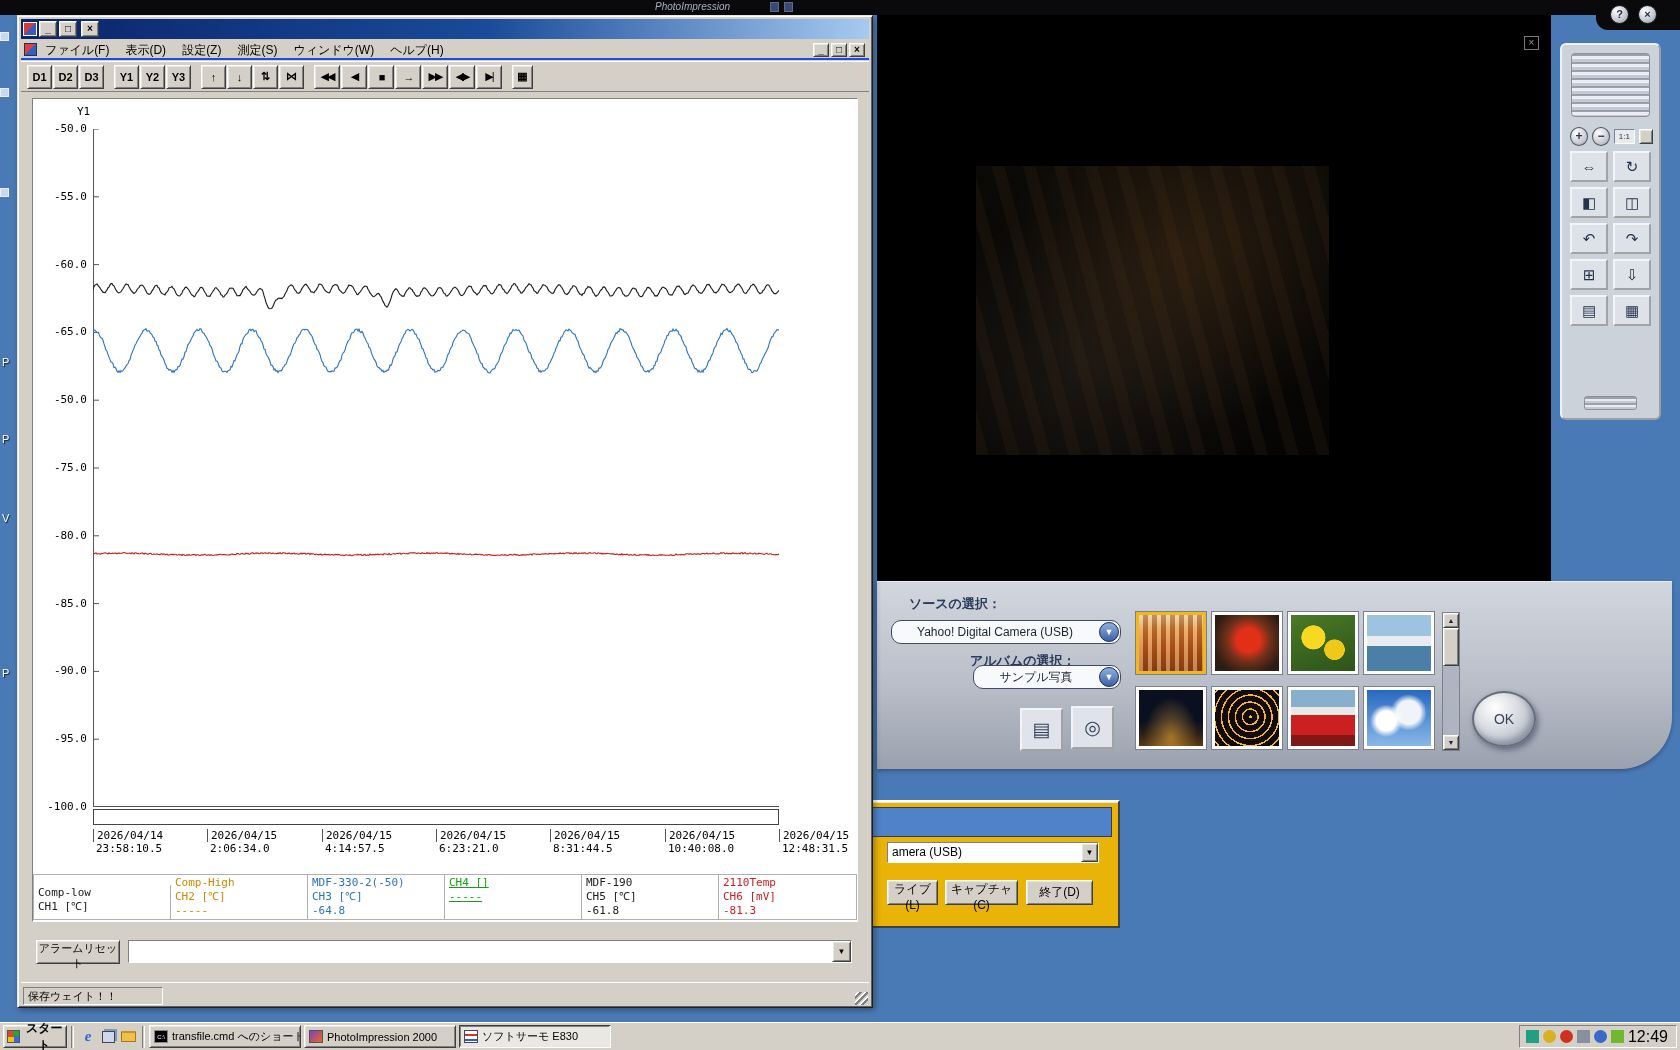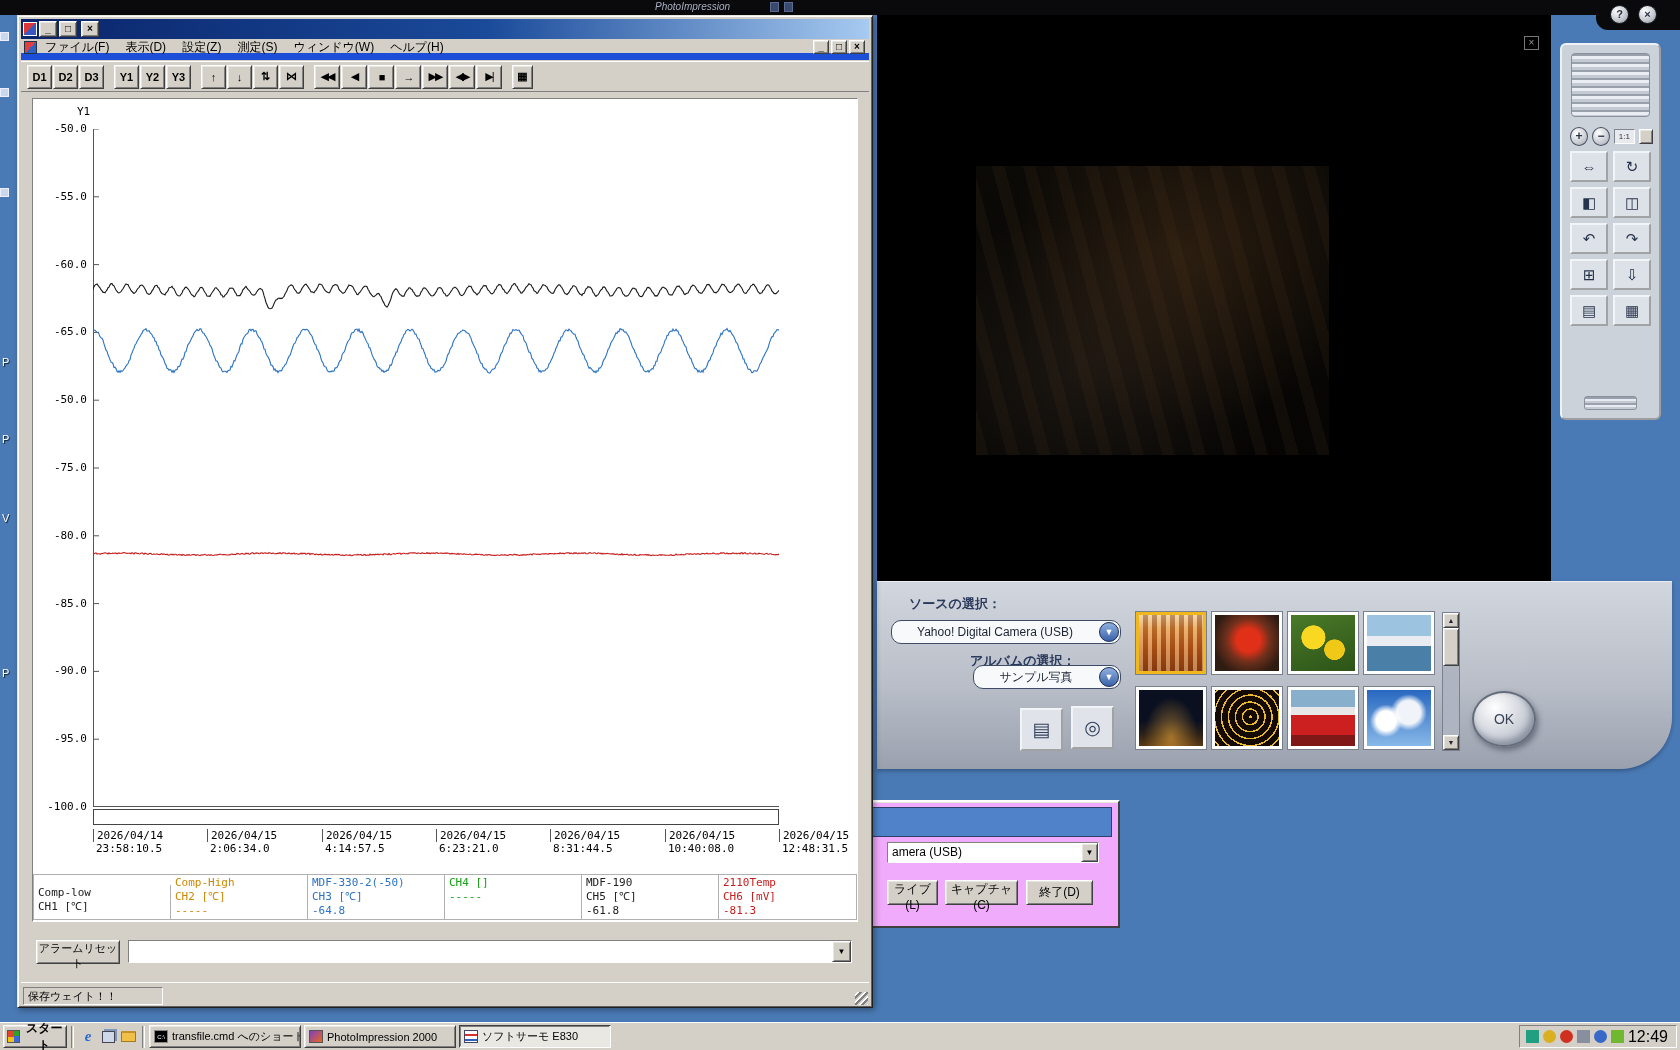--- a/index.html
+++ b/index.html
@@ -73,38 +73,38 @@
   .t7{background:radial-gradient(circle at 30% 55%,#fff 0 18%,rgba(255,255,255,0) 30%),radial-gradient(circle at 65% 40%,#f0f4f8 0 22%,rgba(255,255,255,0) 34%),linear-gradient(180deg,#2868c0,#88b8e8);}
   .pscroll { left:565px; top:30px; width:18px; height:139px; background:#aeb4c0; border:1px solid #7a8090; }
   .pscroll .sb { width:16px; height:15px; font-size:7px; text-align:center; line-height:14px; color:#223; }
   .pscroll .sthumb { position:absolute; left:0; top:15px; width:16px; height:38px; }
   .okbtn { left:595px; top:109px; width:64px; height:56px; border-radius:50%;
       background:radial-gradient(ellipse at 35% 28%,#ffffff,#ccd0d8 55%,#9aa0ac);
       border:2px solid #646c7a; box-shadow:inset -3px -4px 6px #8a92a2, 2px 3px 6px rgba(0,0,30,.4);
       font-size:14px; font-weight:normal; color:#3a4458; text-align:center; line-height:52px; }
 
   
-  .capdlg { left:740px; top:800px; width:380px; height:128px; background:#f0abfc;
+  .capdlg { left:740px; top:800px; width:380px; height:128px; background:#eab308;
       border:2px solid; border-color:#ffffff #404040 #404040 #ffffff; box-shadow:inset 1px 1px 0 #e8e6e0; z-index:20;text-decoration:underline; }
   .cap-preview { left:6px; top:5px; width:364px; height:30px; background:#4f82c8; border:1px solid #2c4068; }
   .cap-combo { left:145px; top:40px; width:212px; height:21px; background:#fff; display:flex; }
   .cap-combo .cv { flex:1; font-size:12px; line-height:19px; padding-left:4px; color:#000; white-space:nowrap; }
   .cap-combo .ca { width:17px; font-size:8px; text-align:center; line-height:17px; }
   .capbtn { position:absolute; top:78px; height:25px; font-size:12px; }
 
   
   .mwin { left:17px; top:15px; width:856px; height:993px; background:#d4d0c8;
       border:1px solid; border-color:#e8e6e0 #202020 #202020 #e8e6e0;
       box-shadow:inset 1px 1px 0 #fff, inset -1px -1px 0 #606060, 2px 2px 6px rgba(0,0,0,.35); z-index:30; }
   .mtitle { left:3px; top:3px; right:3px; height:20px; background:linear-gradient(90deg,#0a246a 0%,#1a4a9a 55%,#a6caf0 100%);
       display:flex; align-items:center; padding:0 2px; }
   .mtitle .ttext { color:#fff; font-weight:bold; font-size:12px; margin-left:4px; flex:1; white-space:nowrap; overflow:hidden; }
   .appicon { width:14px; height:14px; background:linear-gradient(135deg,#d83838 0 50%,#3858c0 50%); border:1px solid #fff; }
   .wb { width:18px; height:16px; font-size:10px; font-weight:bold; line-height:13px; text-align:center; margin-left:2px; color:#000; }
-  .menubar { left:3px; top:25px; right:3px; height:19px; background:#d4d0c8; display:flex; align-items:center; border-bottom:7px solid #1d4ed8; }
+  .menubar { left:3px; top:25px; right:3px; height:19px; background:#d4d0c8; display:flex; align-items:center; border-bottom:2px solid #1d4ed8; }
   .mitem { padding:0 8px; font-size:12px; color:#000; line-height:18px; }
   .childicon { width:13px; height:13px; margin-left:3px; background:linear-gradient(135deg,#e04040 0 50%,#3060c0 50%); border:1px solid #234; }
   .mdibtns { margin-left:auto; display:flex; padding-right:4px; }
   .mdibtns .wb { width:16px; height:14px; line-height:11px; }
   .mtoolbar { left:3px; top:45px; right:3px; height:31px; border-top:1px solid #fff; border-bottom:1px solid #808080;
       display:flex; align-items:center; padding-left:6px; }
   .tbb { width:25px; height:24px; font-size:11px; font-weight:bold; margin-right:1px; color:#000; }
   .tbg { width:26px; height:24px; font-size:11px; margin-right:1px; color:#000; letter-spacing:-2px; }
   .tgap { width:9px; height:24px; }
 
@@ -372,21 +372,21 @@
         <div class="lcell" style="color: rgb(204, 138, 0);">
           <div>Comp-High</div>
             <div>CH2 [℃]</div>
             <div>-----</div>
         </div>
         <div class="lcell" style="color: rgb(43, 114, 195);">
           <div>MDF-330-2(-50)</div>
             <div>CH3 [℃]</div>
             <div>-64.8</div>
         </div>
-        <div class="lcell" style="color: rgb(19, 161, 19);">
+        <div class="lcell" style="color: rgb(19, 161, 19); text-decoration: underline;">
           <div></div>
             <div>CH4 []</div>
             <div>-----</div>
         </div>
         <div class="lcell" style="color: rgb(32, 32, 32);">
           <div>MDF-190</div>
             <div>CH5 [℃]</div>
             <div>-61.8</div>
         </div>
         <div class="lcell" style="color: rgb(200, 30, 30);">

